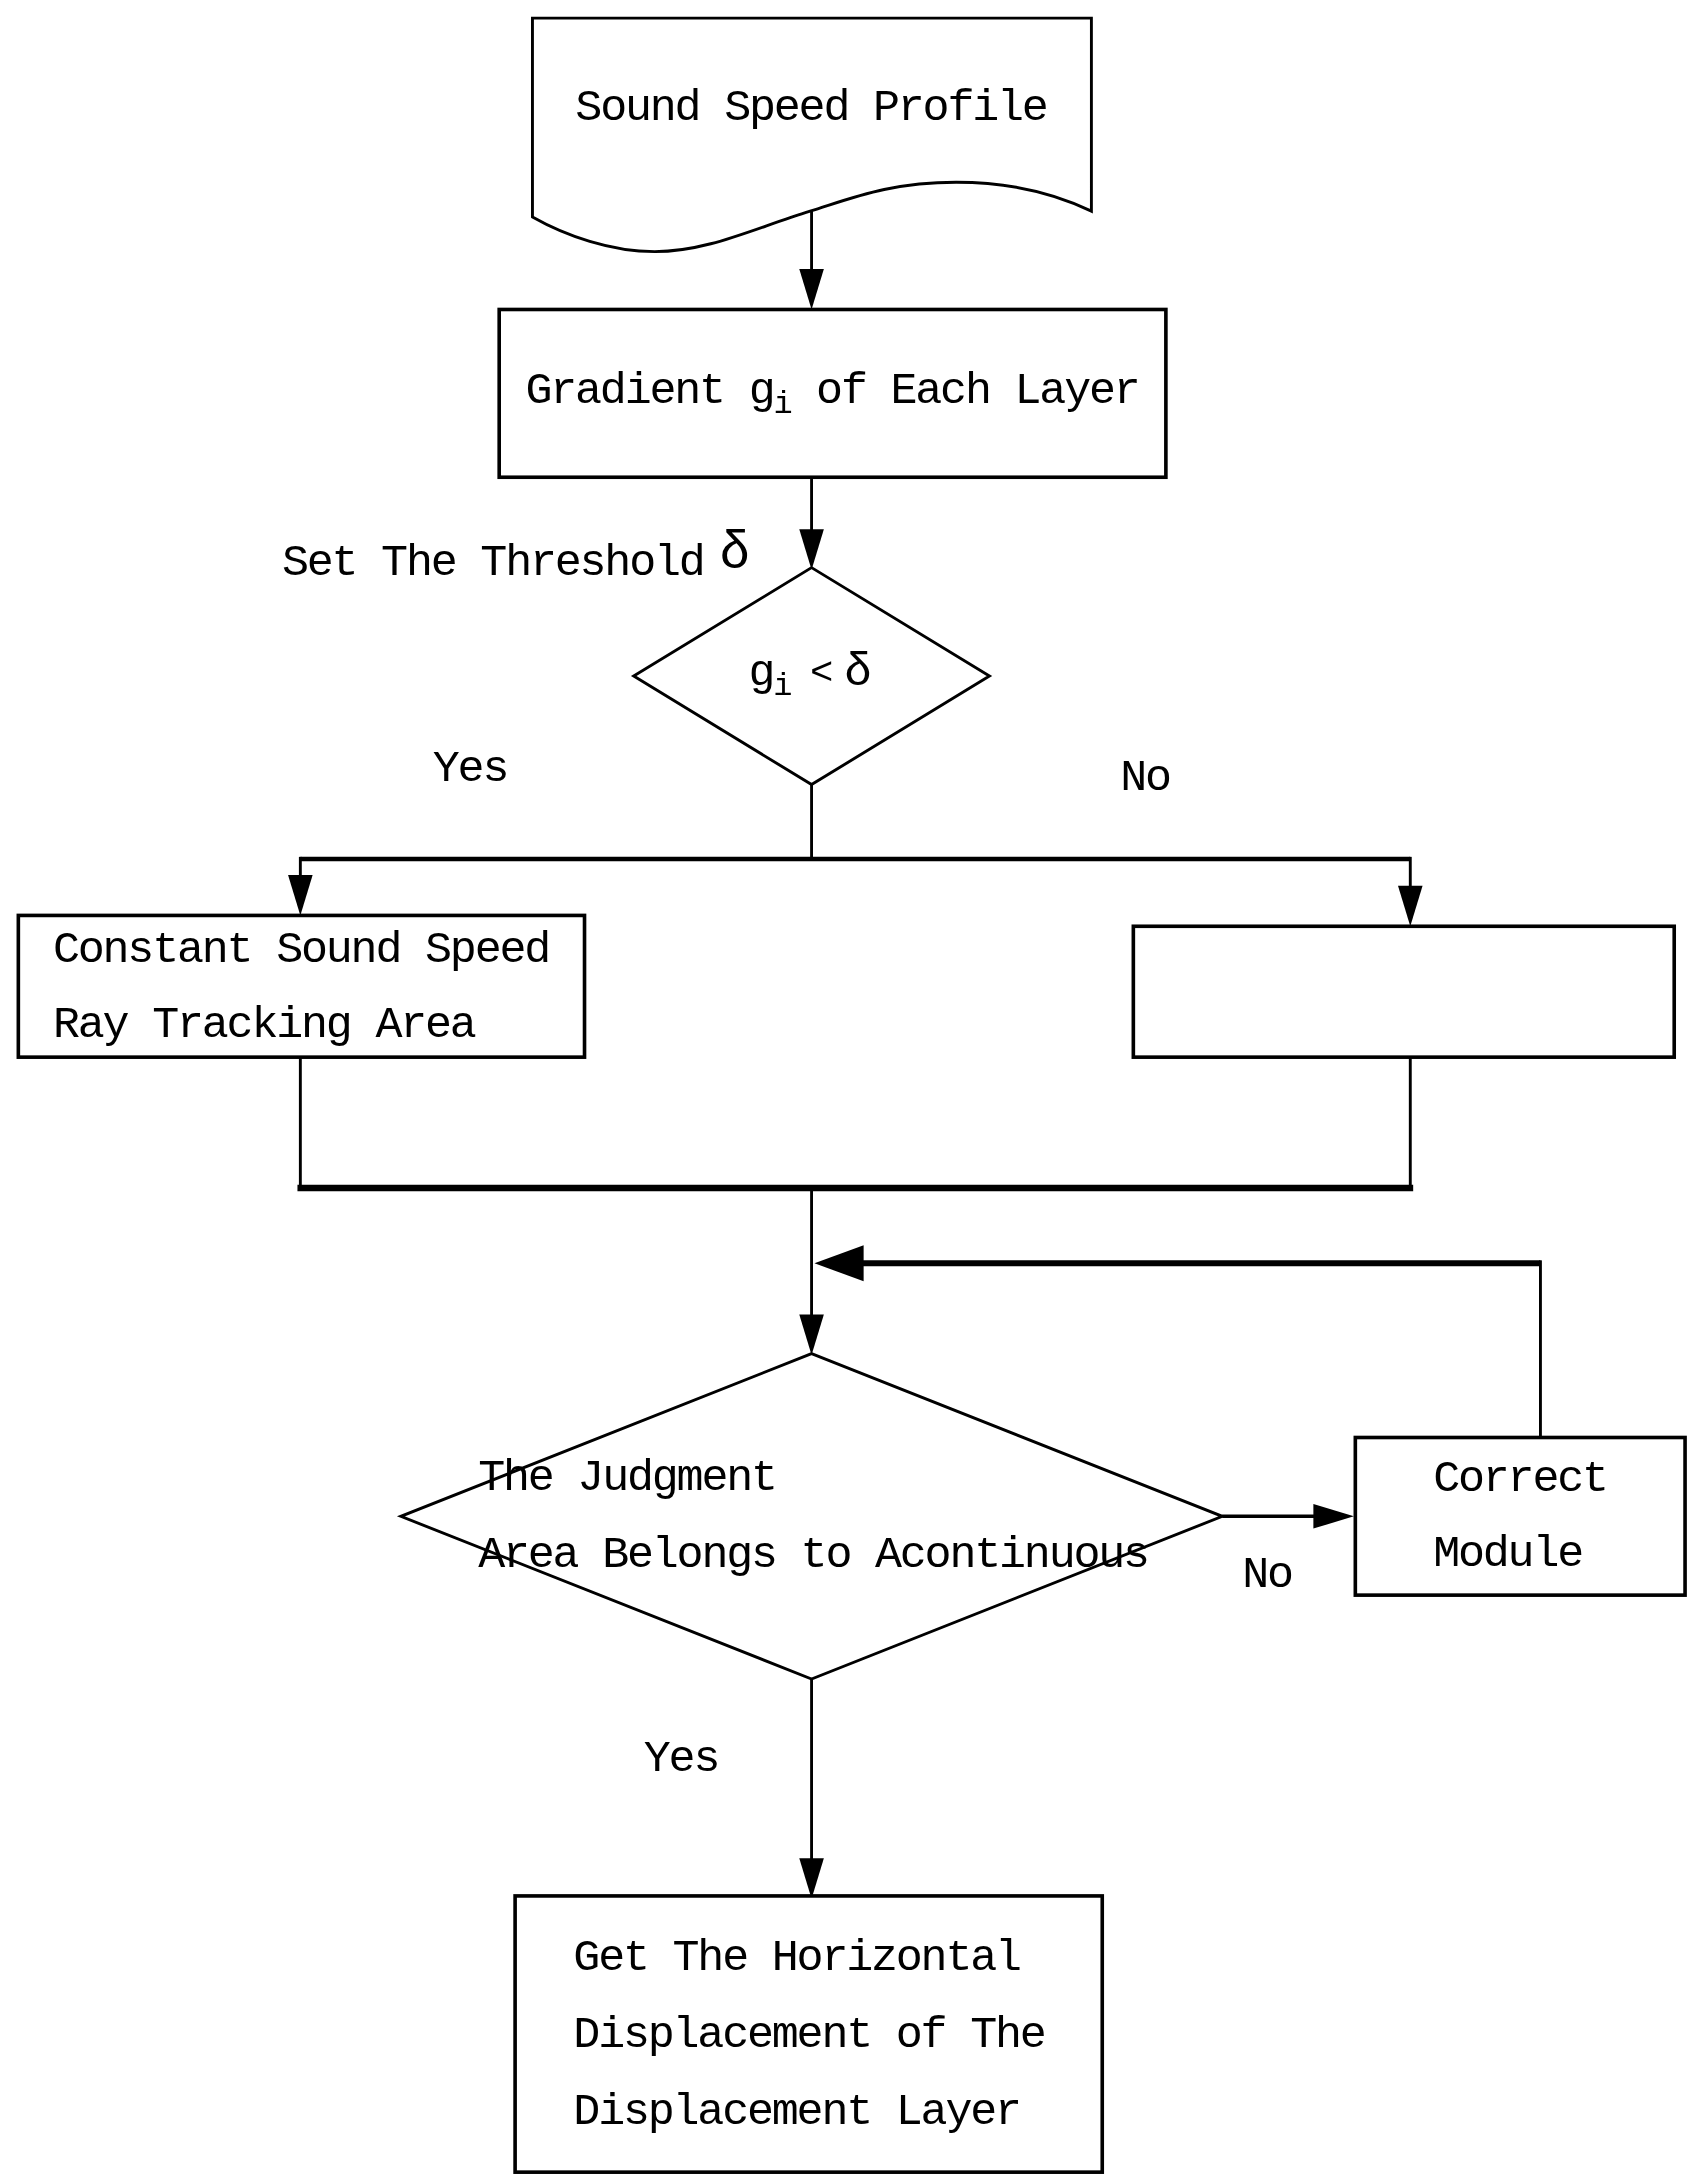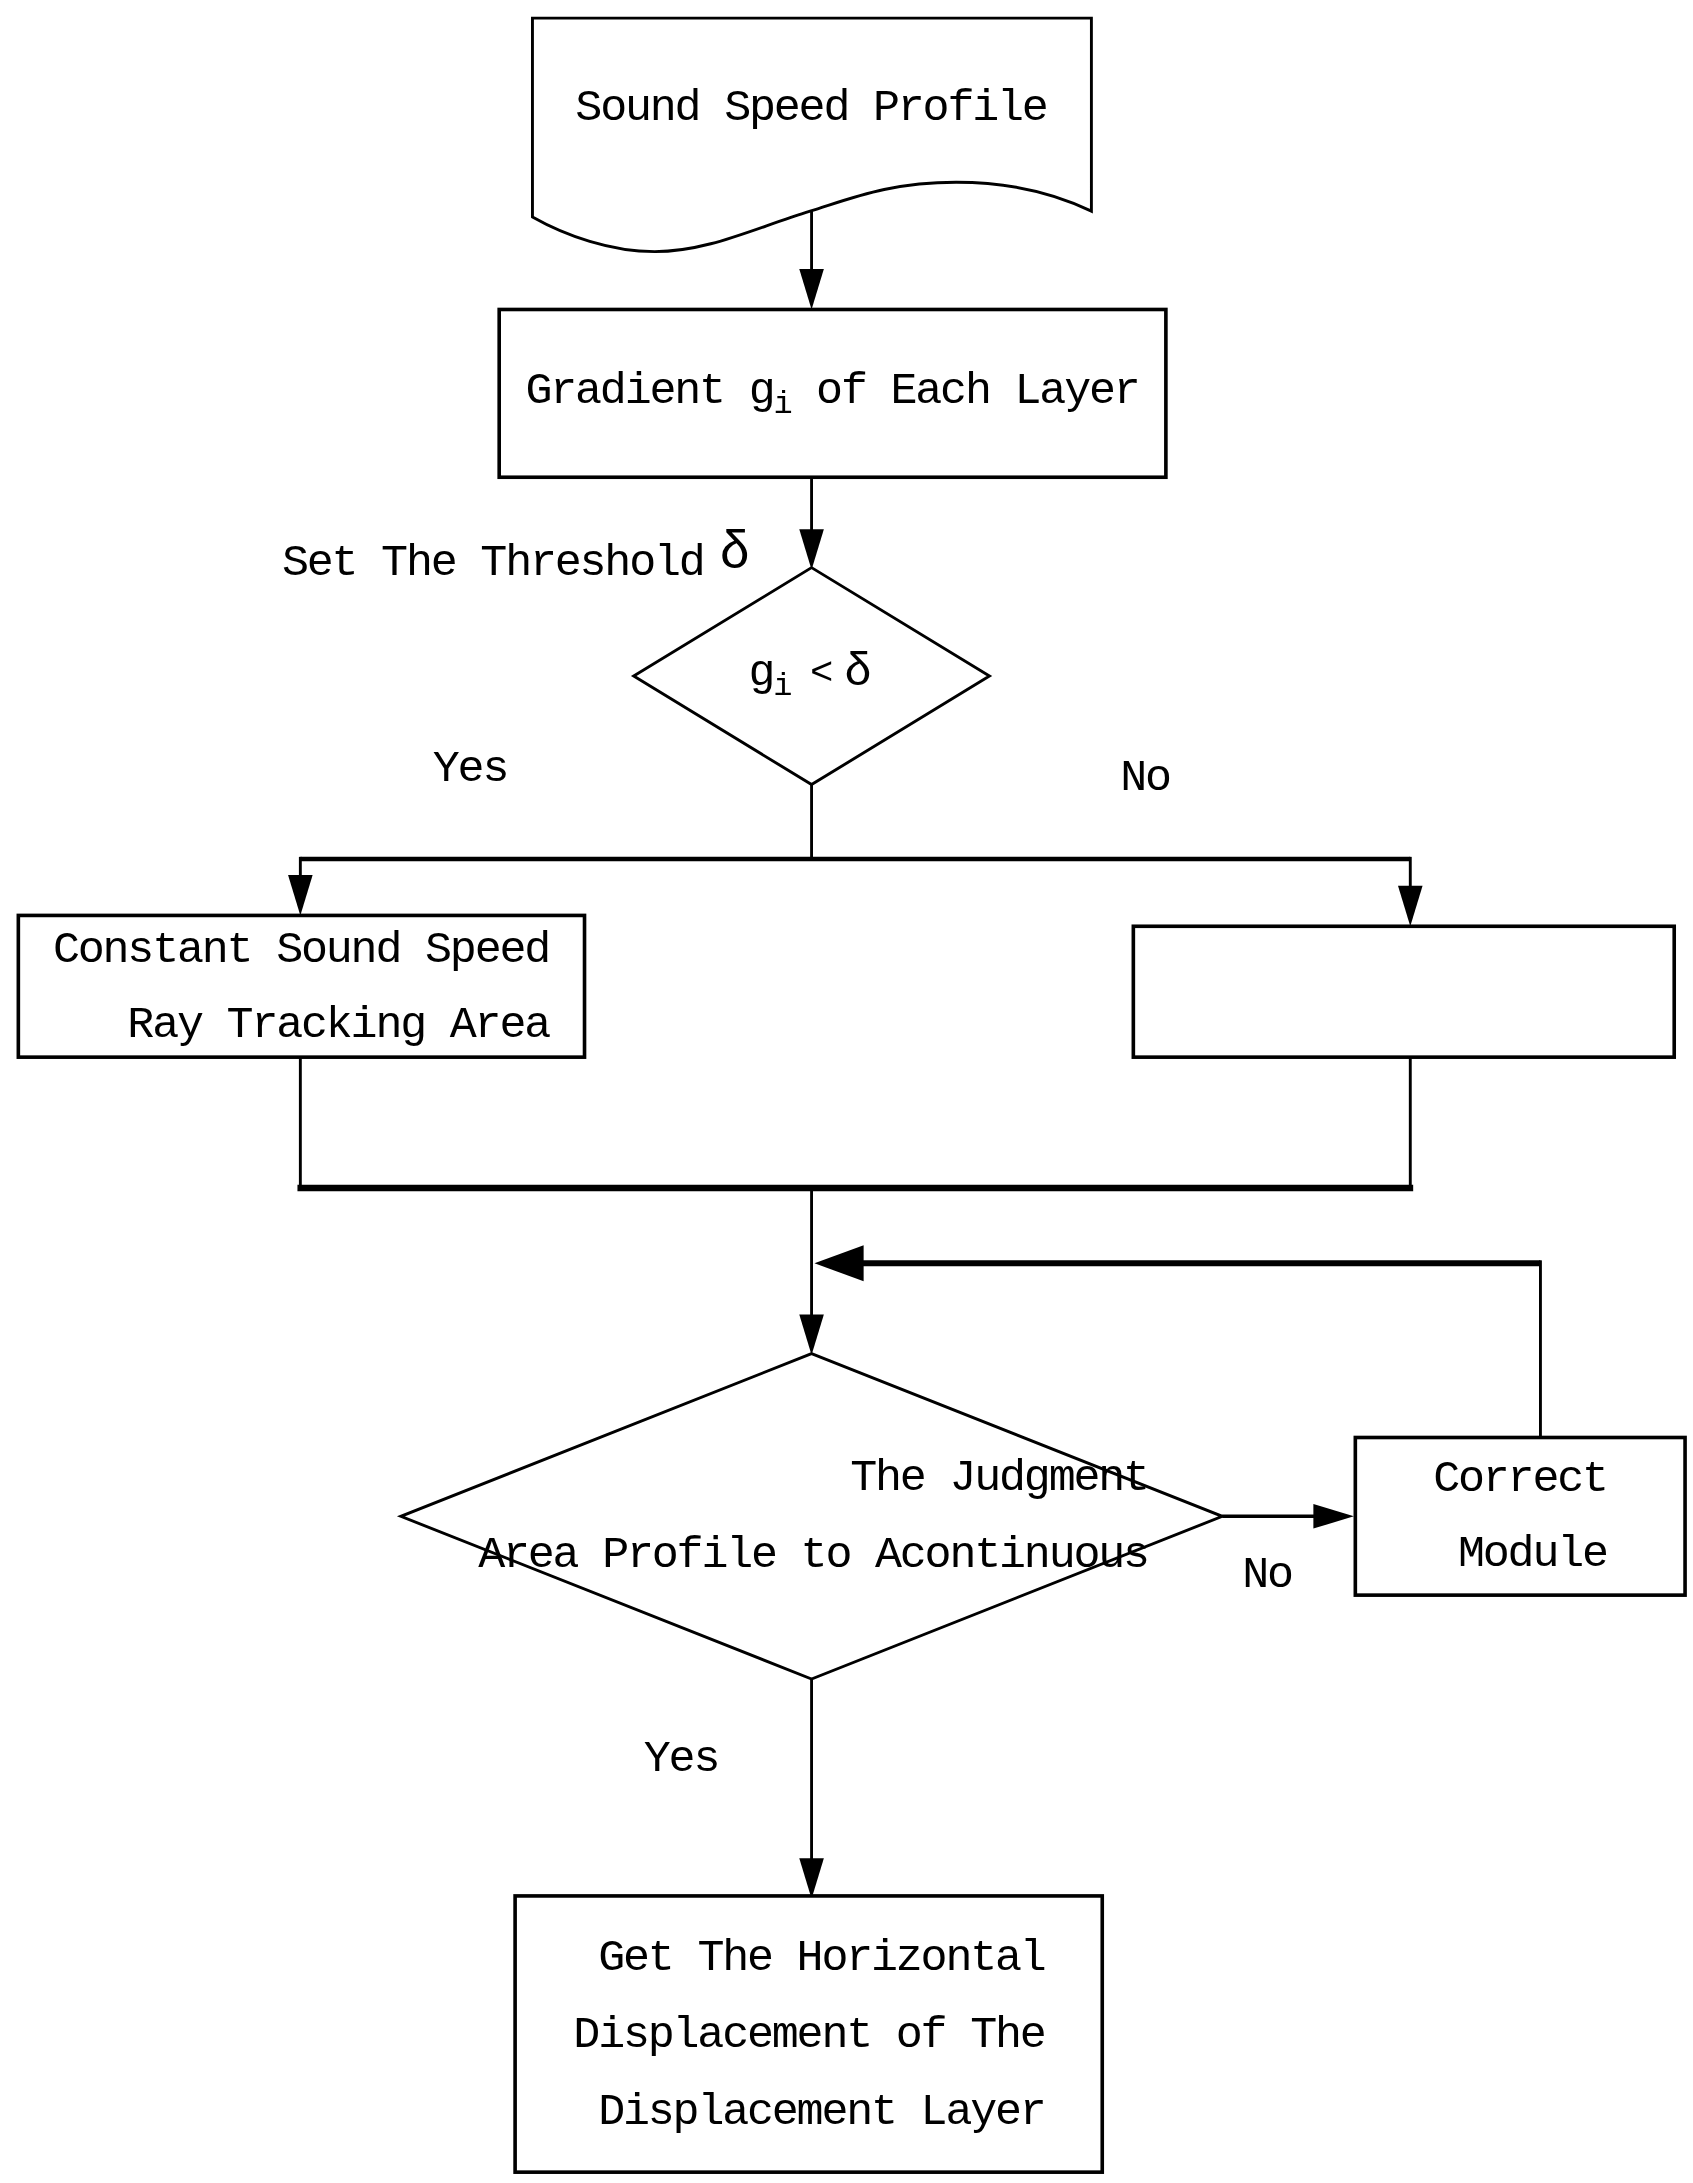--- a/index.html
+++ b/index.html
@@ -21,21 +21,21 @@
     left: 0;
     top: 0;
   }
   .lbl {
     position: absolute;
     white-space: nowrap;
     font-size: 45px;
     letter-spacing: -2.2px;
     line-height: 1;
     transform: translate(-50%, -50%);
-    text-align: right;
+    text-align: left;
   }
   .multi {
     line-height: 75px;
   }
   .multi3 {
     line-height: 77px;
   }
   .right-anchor {
     transform: translate(-100%, -50%);
   }
@@ -136,21 +136,21 @@
   <div class="lbl" style="left:1145px; top:778px;">No</div>
 
   <div class="lbl multi" style="left:301px; top:988px;">
     <div>Constant Sound Speed</div>
     <div>Ray Tracking Area</div>
   </div>
 
 
   <div class="lbl multi3" style="left:813px; top:1517px;">
     <div>The Judgment</div>
-    <div>Area Profile to Acontinuous</div>
+    <div>Area Belongs to Acontinuous</div>
   </div>
 
   <div class="lbl" style="left:1267px; top:1575px;">No</div>
 
   <div class="lbl" style="left:681px; top:1759px;">Yes</div>
 
   <div class="lbl multi" style="left:1520px; top:1517px;">
     <div>Correct</div>
     <div>Module</div>
   </div>

